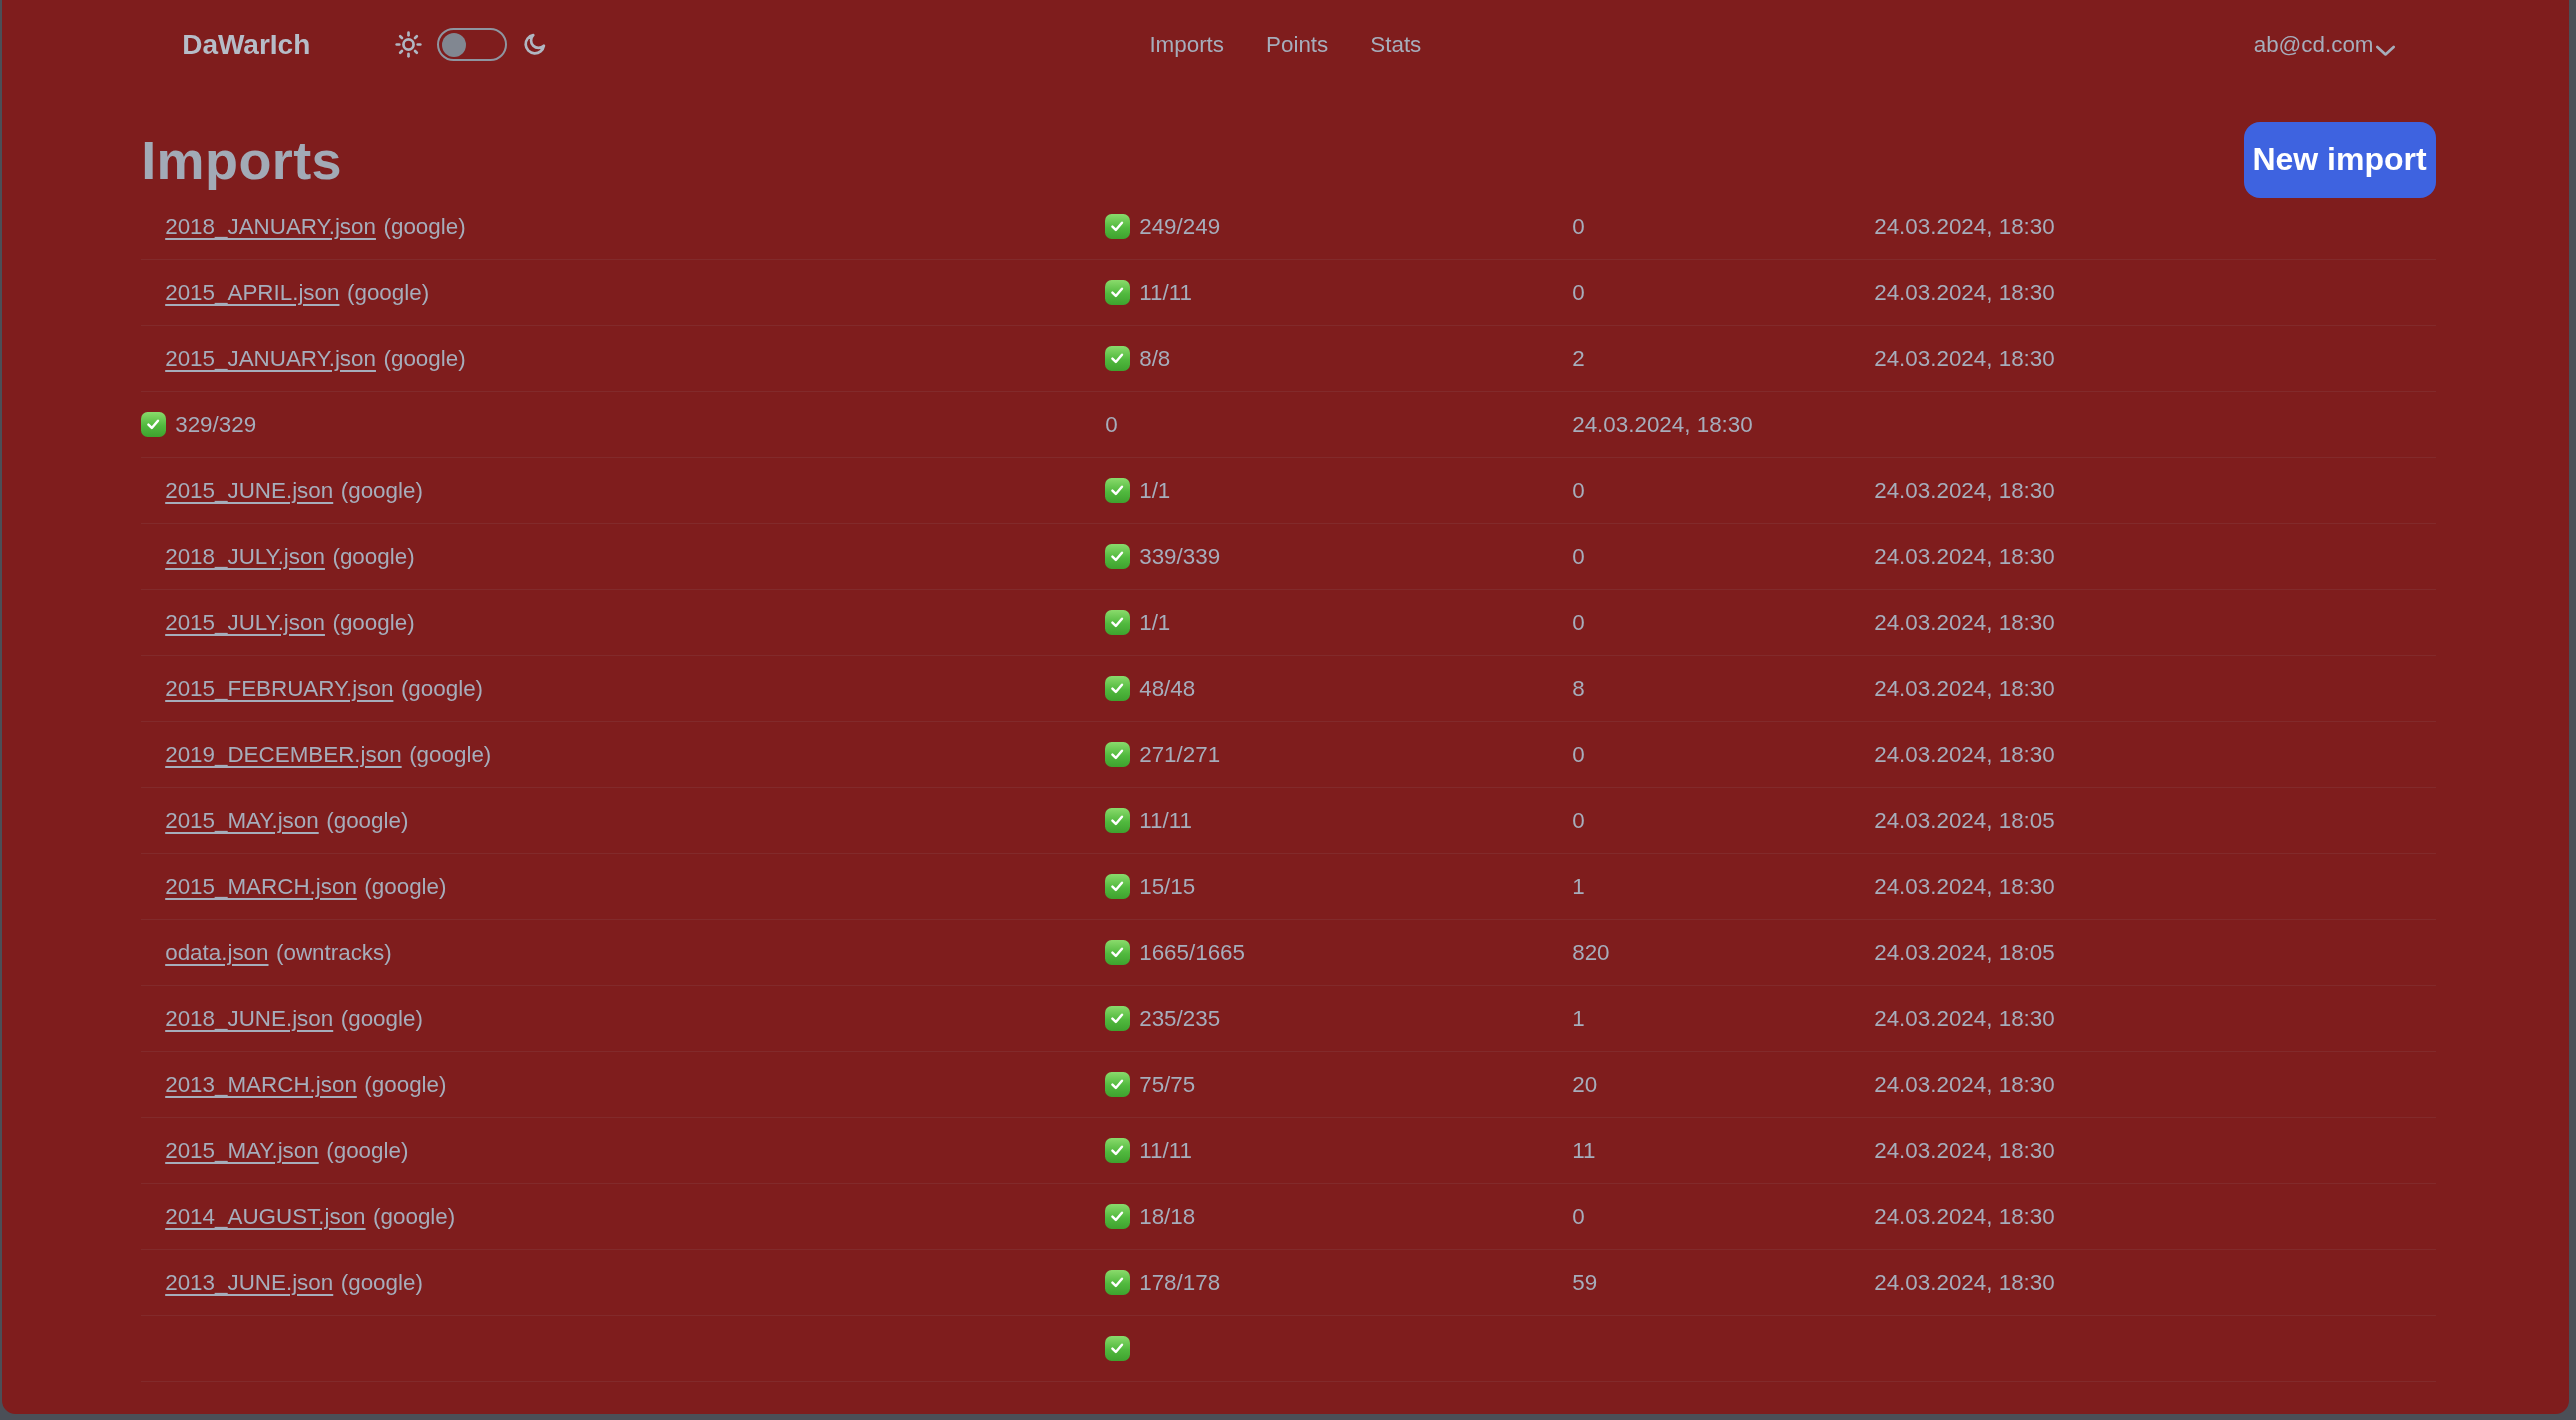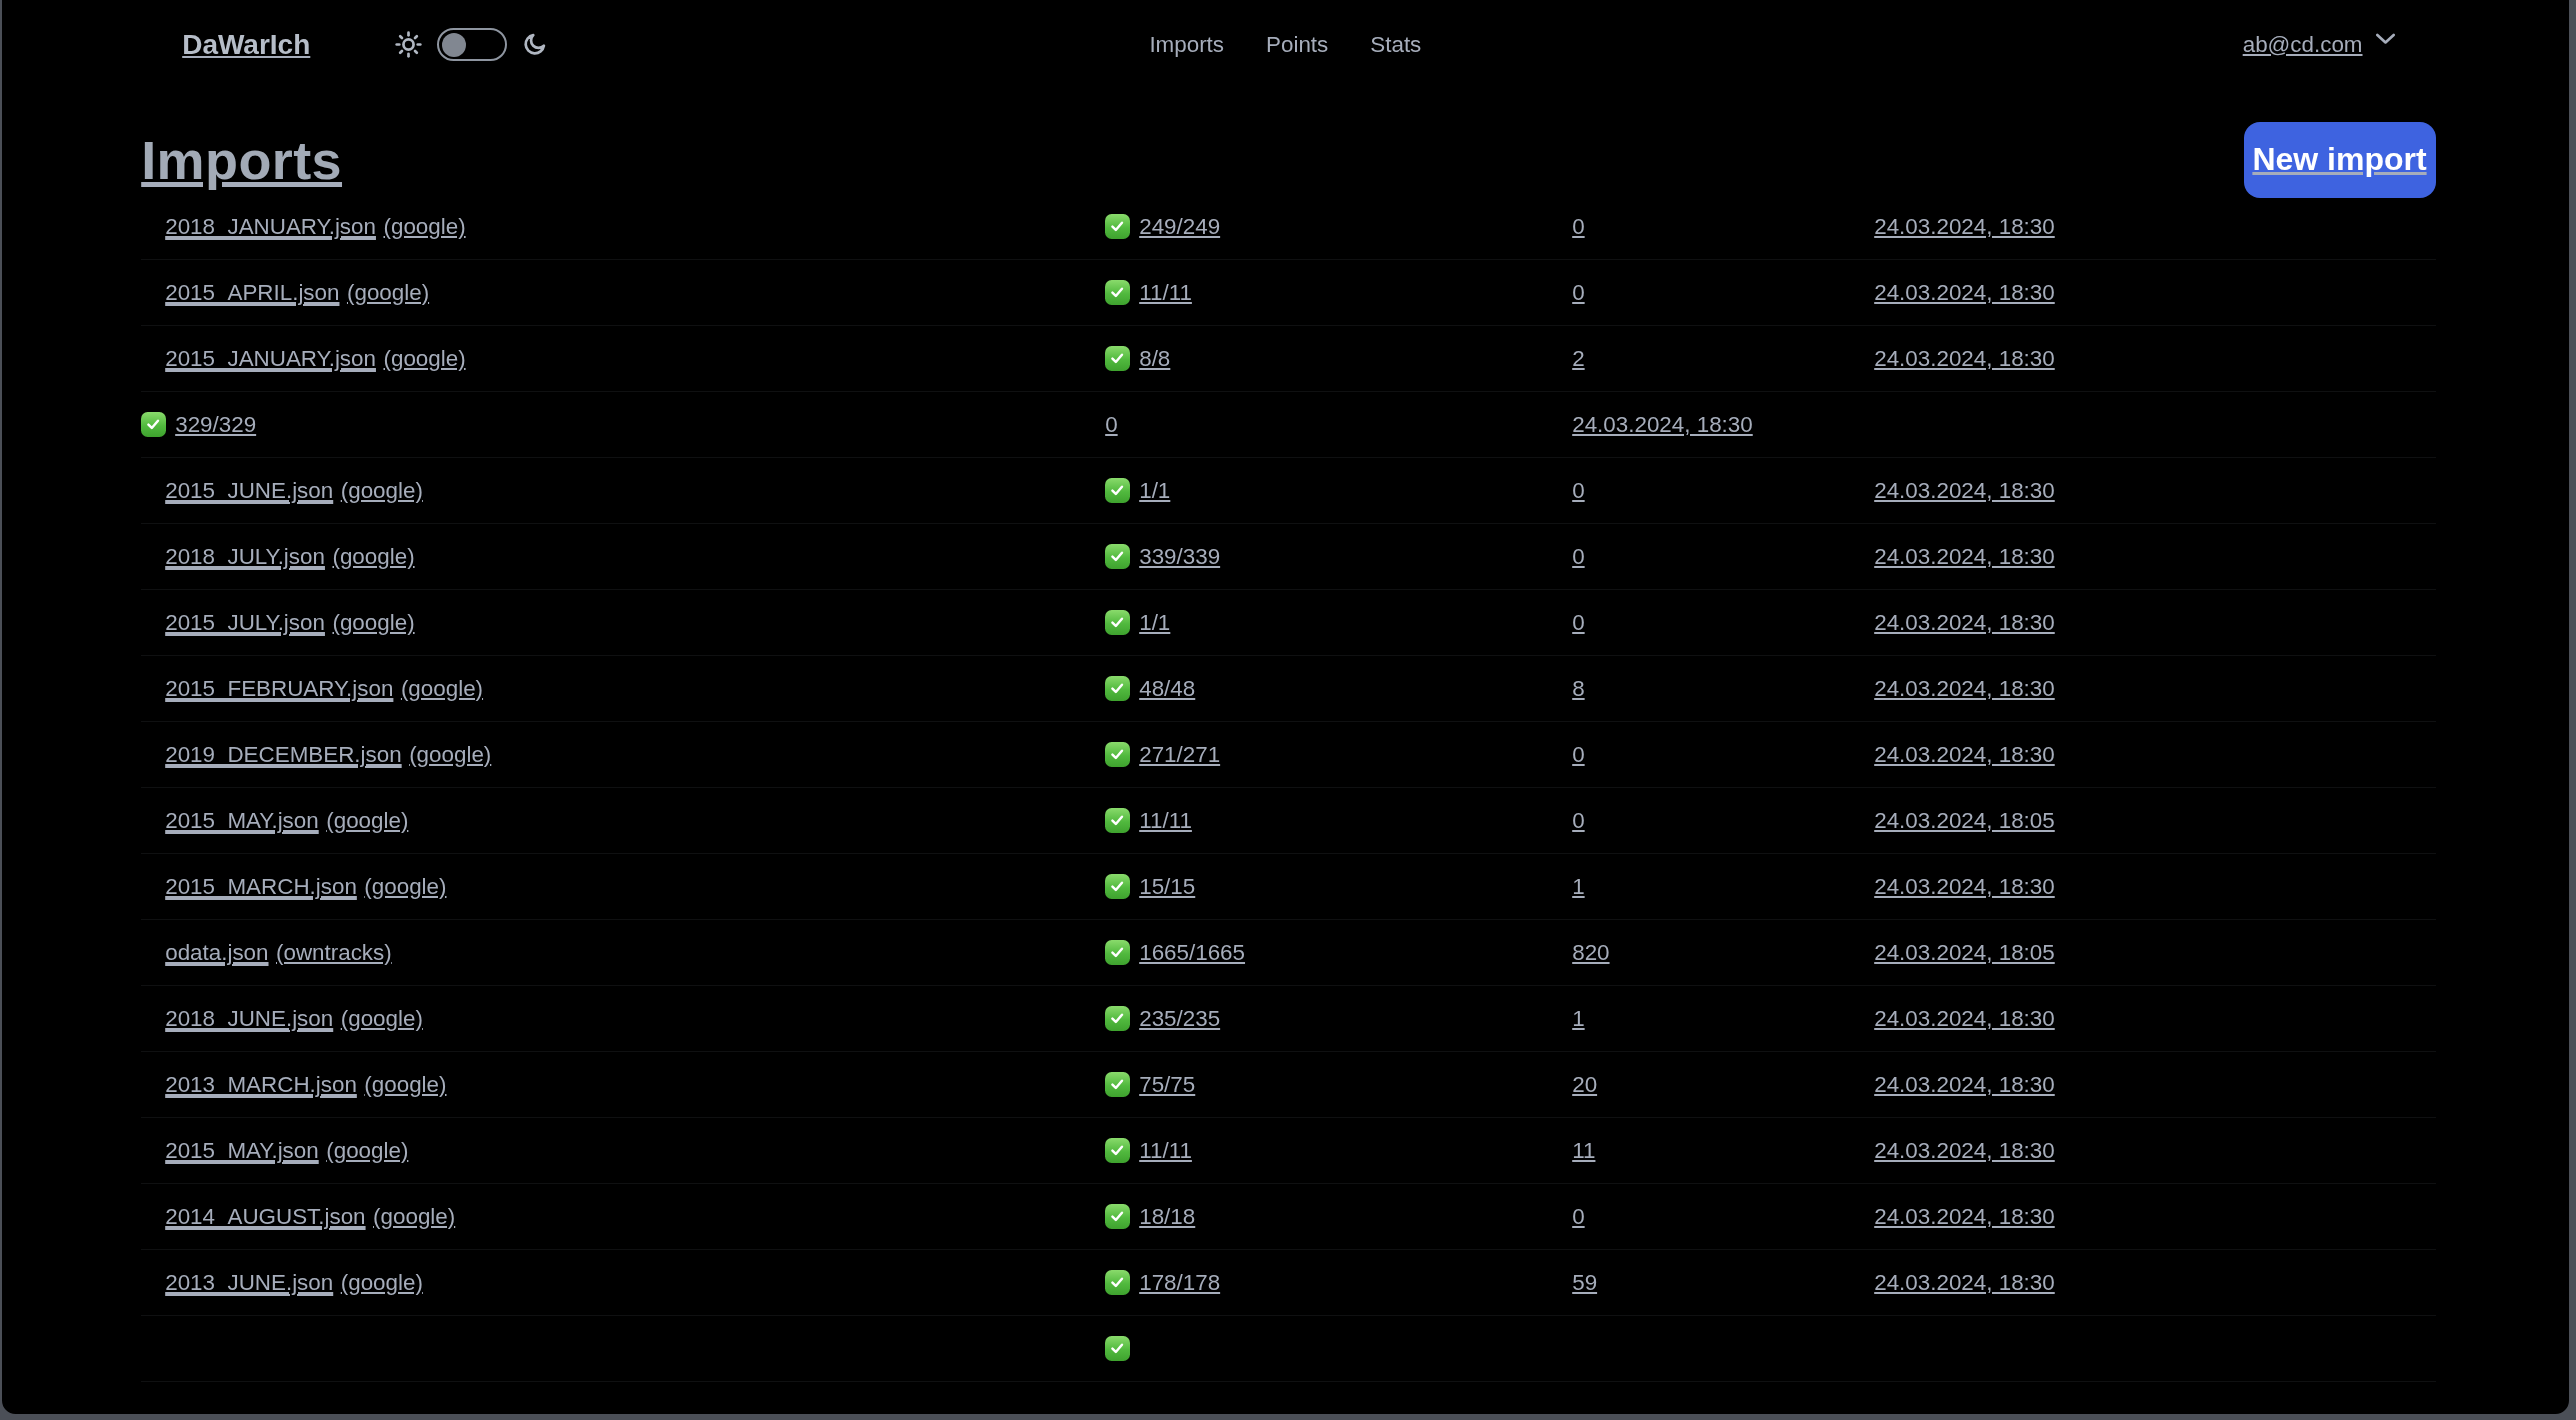--- a/index.html
+++ b/index.html
@@ -4,43 +4,42 @@
 <style>
   html,body{margin:0;padding:0;}
   body{
     width:2576px;height:1421px;
     background:#4b4f57;
     font-family:"Liberation Sans","DejaVu Sans",sans-serif;
     overflow:hidden;position:relative;
   }
   .window{
     position:absolute;top:0;left:2.2px;right:7.5px;bottom:6.7px;
-    background:#000000;color:#a6adbb;
+    background:#7f1d1d;color:#a6adbb;
     border-radius:0 0 13.4px 13.4px;
     overflow:hidden;
-    text-decoration:underline;
   }
   
   .navbar{
     height:89px;display:flex;align-items:center;
     padding:0 173px 0 180px;position:relative;
   }
   .logo{font-size:28px;font-weight:700;color:#b6bdc8;cursor:pointer;}
   .theme-toggle-group{display:flex;align-items:center;gap:15px;margin-left:85px;}
   .toggle{
     width:70px;height:33px;border:2.2px solid #8e95a0;border-radius:18px;
     display:flex;align-items:center;padding:0 3px;box-sizing:border-box;cursor:pointer;
   }
   .knob{width:24px;height:24px;border-radius:50%;background:#818791;}
   .main-nav{
     position:absolute;left:50%;top:0;height:89px;transform:translateX(-50%);
     display:flex;align-items:center;gap:42px;
   }
   .main-nav a{font-size:22.4px;color:#a6adbb;text-decoration:none;cursor:pointer;}
-  .user-menu{margin-left:auto;display:flex;align-items:flex-start;gap:12px;font-size:22.4px;color:#a6adbb;cursor:pointer;}
+  .user-menu{margin-left:auto;display:flex;align-items:flex-end;gap:1px;font-size:22.4px;color:#a6adbb;cursor:pointer;}
   
   main{padding:0 133px 0 139px;}
   .title-row{margin-top:36px;display:flex;justify-content:space-between;align-items:center;height:69px;}
   h1{margin:0;font-size:54px;font-weight:800;color:#a2aab6;letter-spacing:0.4px;}
   .new-import-btn{
     width:192px;height:76px;border:none;border-radius:16px;
     background:#3e63e0;color:#ffffff;font-size:32px;font-weight:600;
     font-family:inherit;cursor:pointer;
   }
   

